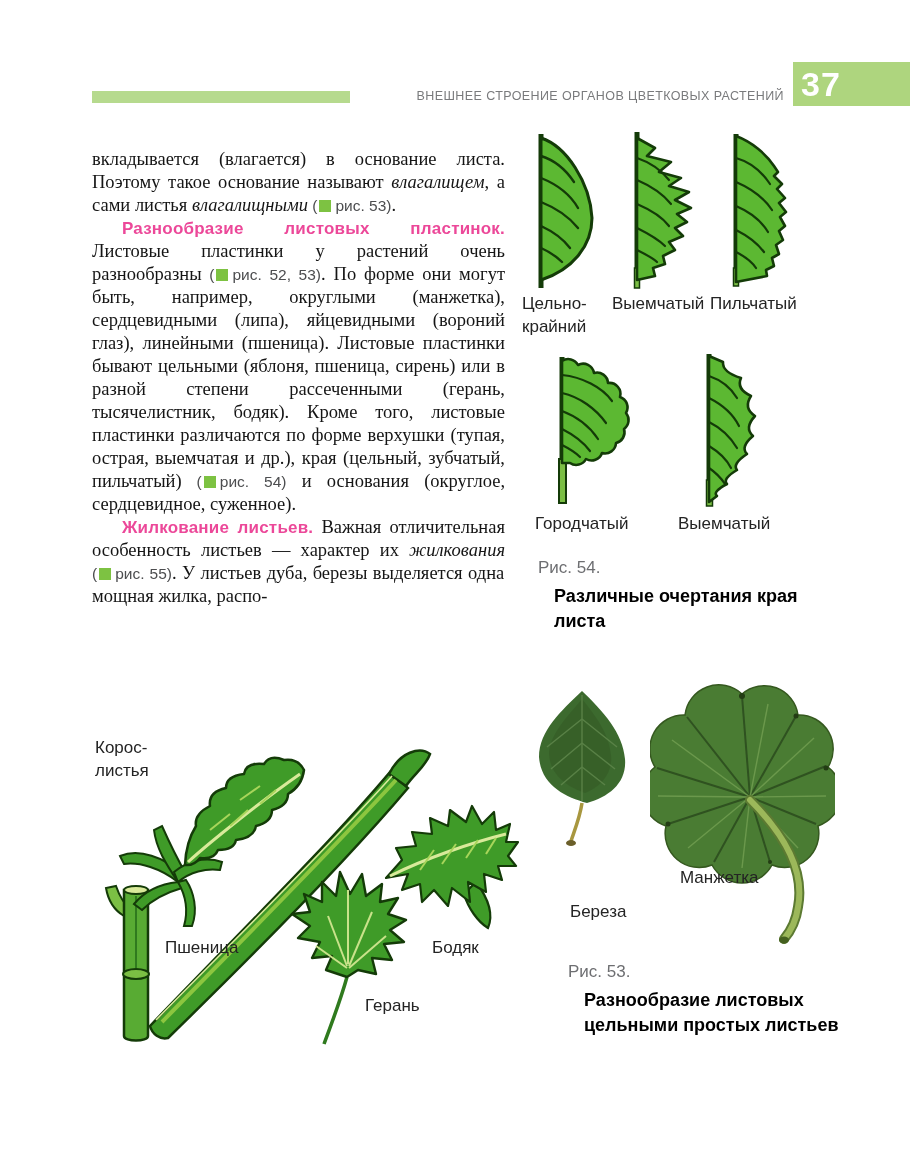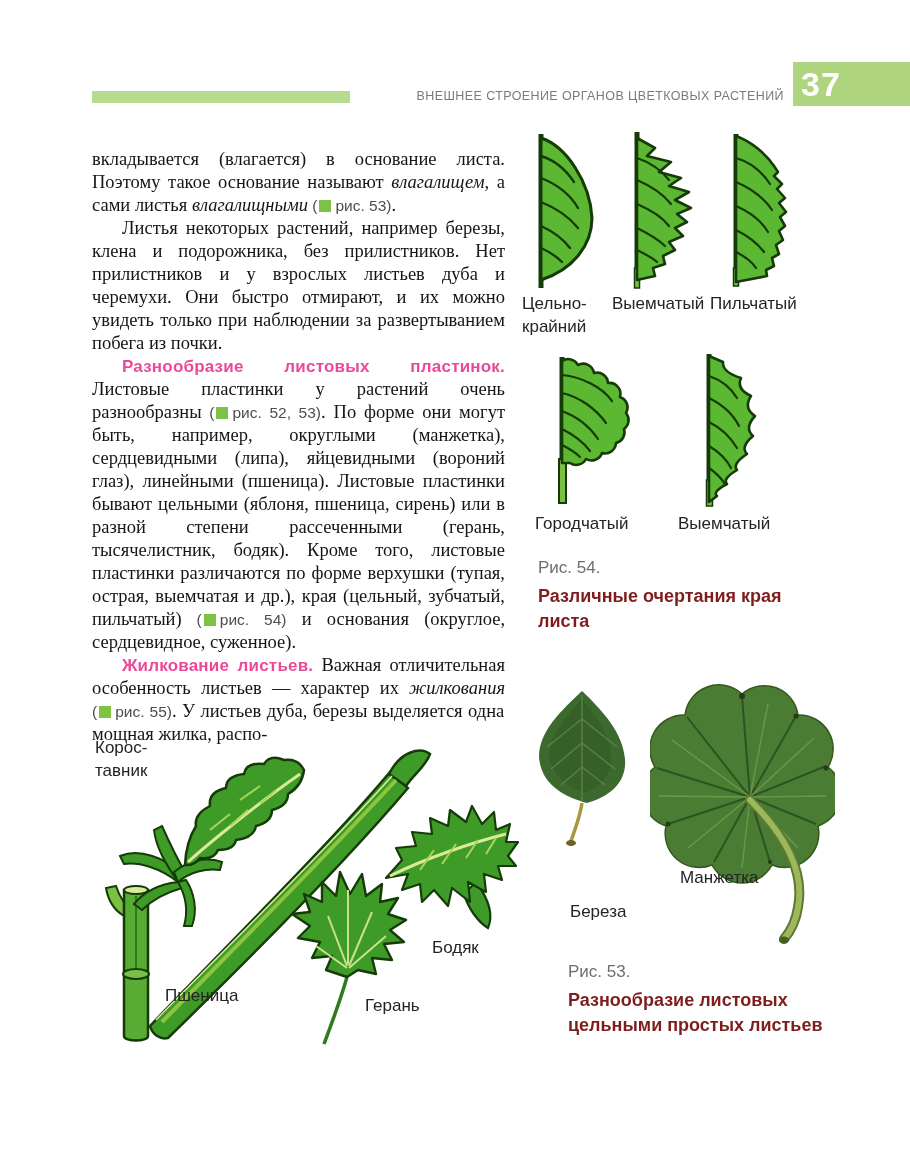--- a/index.html
+++ b/index.html
@@ -22,36 +22,35 @@
   .runin{font-family:"Liberation Sans",sans-serif;font-weight:bold;font-size:17px;
          letter-spacing:.2px;color:#ec4899;}
   i.term{font-style:italic;}
   .figref{font-family:"Liberation Sans",sans-serif;font-size:15.5px;color:#4c4d4f;white-space:nowrap;}
   .figref .sq{display:inline-block;width:12px;height:12px;background:#7dc242;
               margin:0 4px 0 2px;vertical-align:-1px;}
 
   
   .leaf-label{font-size:17px;color:#242424;line-height:23px;}
   .cap-num{font-size:17px;color:#6d6e71;}
-  .cap-text{font-size:18px;font-weight:bold;color:#7f1d1d;line-height:25px;}
+  .cap-text{font-size:18px;font-weight:bold;color:#000000;line-height:25px;margin-left:16px;}
 
   svg{display:block;}
 </style>
 </head>
 <body>
 
 <div class="abs accent-bar"></div>
 <div class="abs hdr-title">ВНЕШНЕЕ СТРОЕНИЕ ОРГАНОВ ЦВЕТКОВЫХ РАСТЕНИЙ</div>
 <div class="abs num-badge">
   <span>37</span>
 </div>
 
 <div class="abs column">
   <p class="first"><span>вкладывается (влагается) в основание листа. Поэтому такое основание называют </span><i class="term">влагалищем</i><span>, а сами листья </span><i class="term">влагалищными</i><span class="figref"><span> (</span><span class="sq"></span><span>рис. 53)</span></span><span>.</span></p>
-  <p><span>Листья некоторых растений, например березы, клена и подорожника, без прилистников. Нет прилистников и у взрослых листьев дуба и черемухи. Они быстро отмирают, и их можно увидеть только при наблюдении за развертыванием побега из почки.</span></p>
   <p><span class="runin">Разнообразие листовых пластинок.</span><span> Листовые пластинки у растений очень разнообразны</span><span class="figref"><span> (</span><span class="sq"></span><span>рис. 52, 53)</span></span><span>. По форме они могут быть, например, округлыми (манжетка), сердцевидными (липа), яйцевидными (вороний глаз), линейными (пшеница). Листовые пластинки бывают цельными (яблоня, пшеница, сирень) или в разной степени рассеченными (герань, тысячелистник, бодяк). Кроме того, листовые пластинки различаются по форме верхушки (тупая, острая, выемчатая и др.), края (цельный, зубчатый, пильчатый)</span><span class="figref"><span> (</span><span class="sq"></span><span>рис. 54)</span></span><span> и основания (округлое, сердцевидное, суженное).</span></p>
   <p><span class="runin">Жилкование листьев.</span><span> Важная отличительная особенность листьев — характер их </span><i class="term">жилкования</i><span class="figref"><span> (</span><span class="sq"></span><span>рис. 55)</span></span><span>. У листьев дуба, березы выделяется одна мощная жилка, распо-</span></p>
 </div>
 
 <svg class="abs" style="left:528px;top:130px" width="76" height="162" viewBox="0 0 76 162">
   <line x1="13" y1="4" x2="13" y2="158" stroke="#143b08" stroke-width="5"></line>
   <path d="M13,8 C38,16 62,52 64,88 C64,116 44,140 13,150 Z" fill="#5cb832" stroke="#143b08" stroke-width="3"></path>
   <g fill="none" stroke="#143b08" stroke-width="2.4" stroke-linecap="round">
     <path d="M13,26 C26,30 38,40 46,52"></path>
       <path d="M13,48 C28,54 42,64 50,78"></path>
@@ -183,23 +182,23 @@
       <path d="M330,140 L344,120"></path>
         <path d="M352,134 L366,114"></path>
         <path d="M376,128 L388,110"></path>
         <path d="M396,124 L406,108"></path>
     </g>
   </g>
 </svg>
 
 <div class="abs leaf-label" style="left:95px;top:736px">
   <div>Корос-</div>
-  <div>тавник</div>
-</div>
-<div class="abs leaf-label" style="left:165px;top:984px">Пшеница</div>
+  <div>листья</div>
+</div>
+<div class="abs leaf-label" style="left:165px;top:936px">Пшеница</div>
 <div class="abs leaf-label" style="left:365px;top:994px">Герань</div>
 <div class="abs leaf-label" style="left:432px;top:936px">Бодяк</div>
 
 <svg class="abs" style="left:525px;top:685px" width="118" height="178" viewBox="0 0 118 178">
   <path d="M57,6 C78,26 98,48 100,74 C102,98 84,112 62,118 C40,112 16,100 14,72 C14,46 36,26 57,6 Z" fill="#3c6a2e"></path>
   <path d="M57,14 C70,30 84,48 86,70 C88,88 76,102 60,108 C44,102 26,92 24,70 C24,50 42,32 57,14 Z" fill="#345c27" opacity="0.7"></path>
   <g stroke="#5d854a" stroke-width="1.4" fill="none" opacity="0.9">
     <path d="M57,10 L57,116"></path>
       <path d="M57,34 L22,62"></path>
       <path d="M57,34 L92,62"></path>

